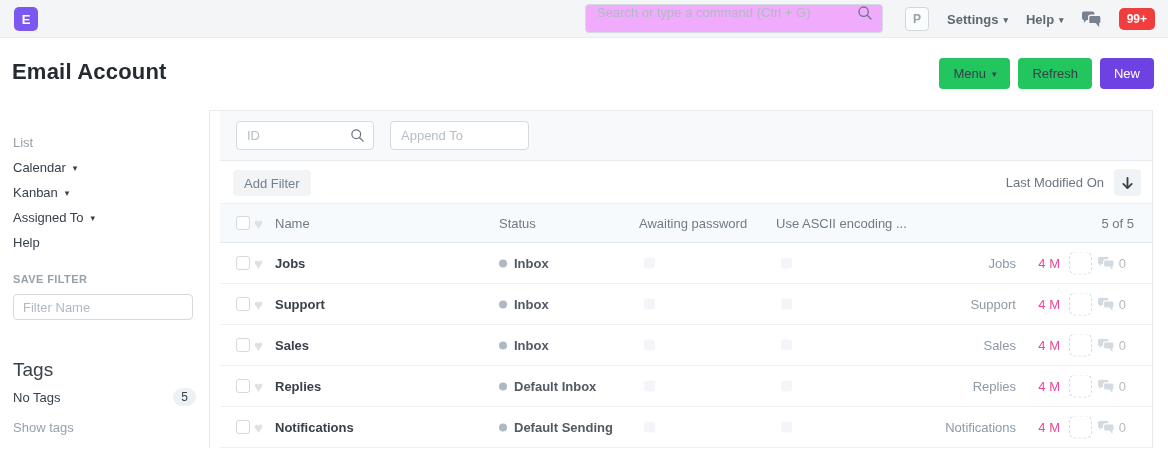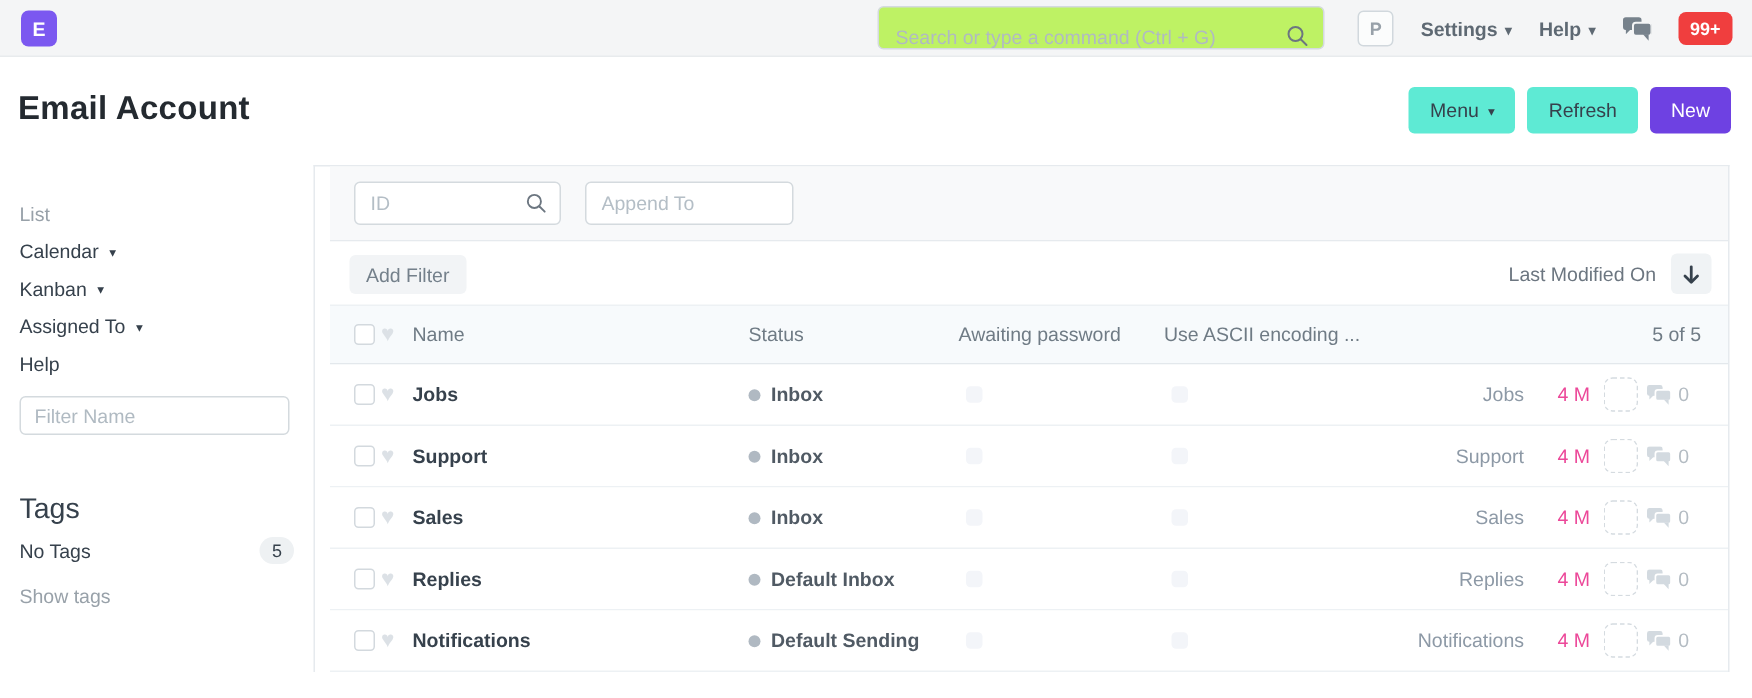--- a/index.html
+++ b/index.html
@@ -3,36 +3,36 @@
 <meta charset="utf-8">
 <style>
   * { margin:0; padding:0; box-sizing:border-box; }
   html,body { background:#fff; }
   body { font-family:"Liberation Sans", sans-serif; }
   .app { position:relative; width:1168px; height:465px; background:#fff; overflow:hidden; color:#36414c; font-size:13px; }
 
   
   .navbar { position:absolute; top:0; left:0; width:1168px; height:38px; background:#f4f5f6; border-bottom:1px solid #e8ebed; }
   .nav-logo { position:absolute; left:14px; top:7px; width:24px; height:24px; border-radius:5px; background:#7b58f0; color:#fff; font-weight:700; font-size:13px; display:flex; align-items:center; justify-content:center; cursor:pointer; }
-  .nav-search { position:absolute; left:585px; top:4px; width:298px; height:29px; background:#bef264; border:1px solid #d4dade; border-radius:4px; display:flex; align-items:flex-end; }
+  .nav-search { position:absolute; left:585px; top:4px; width:298px; height:29px; background:#f0abfc; border:1px solid #d4dade; border-radius:4px; display:flex; align-items:flex-start; }
   .nav-search input { flex:1; border:none; outline:none; background:transparent; padding:0 6px 0 11px; font-size:13px; color:#36414c; font-family:"Liberation Sans", sans-serif; }
   .nav-search input::placeholder { color:#b0bac2; }
   .nav-search .mag { margin-right:9px; display:flex; }
   .nav-right { position:absolute; right:13px; top:0; height:38px; display:flex; align-items:center; gap:18px; }
   .nav-avatar { width:24px; height:24px; border:1px solid #d1d8dd; border-radius:4px; background:#fbfcfc; color:#98a1a9; font-weight:700; font-size:12px; display:flex; align-items:center; justify-content:center; cursor:pointer; }
   .nav-link { color:#5e6973; font-weight:600; font-size:13px; display:flex; align-items:center; gap:5px; cursor:pointer; }
   .caret { font-size:9px; line-height:1; position:relative; top:1px; }
   .nav-badge { background:#f03e3e; color:#fff; font-weight:700; font-size:12px; padding:4px 8px; border-radius:5px; cursor:pointer; }
 
   
   .page-head { position:absolute; top:38px; left:0; width:1168px; height:72px; background:#fff; }
   .page-title { position:absolute; left:12px; top:21px; font-size:22px; font-weight:700; color:#242a30; letter-spacing:.2px; }
   .head-actions { position:absolute; right:14px; top:20px; display:flex; gap:8px; }
   .btn { height:31px; padding:0 14px; border:none; border-radius:4px; font-size:13px; font-family:"Liberation Sans", sans-serif; display:flex; align-items:center; gap:6px; cursor:pointer; }
-  .btn-default { background:#5eead4; color:#36414c; }
+  .btn-default { background:#22c55e; color:#36414c; }
   .btn-primary { background:#6e41e2; color:#fff; }
 
   
   .sidebar { position:absolute; top:110px; left:0; width:209px; height:355px; padding:20px 13px 0 13px; }
   .side-item { height:25px; display:flex; align-items:center; gap:7px; font-size:13px; color:#36414c; cursor:pointer; }
   .side-item.muted { color:#98a1a9; }
   .side-heading { margin-top:18px; font-size:11px; font-weight:700; letter-spacing:.4px; color:#98a1a9; }
   .side-input { margin-top:9px; width:180px; height:26px; border:1px solid #d4dade; border-radius:4px; padding:0 9px; font-size:13px; color:#36414c; outline:none; font-family:"Liberation Sans", sans-serif; }
   .side-input::placeholder { color:#b0bac2; }
   .tags-head { margin-top:38px; height:24px; display:flex; align-items:center; font-size:19px; color:#36414c; }
@@ -143,20 +143,21 @@
         <span class="caret">▾</span>
       </div>
     <div class="side-item">
         <span>Assigned To</span>
         <span class="caret">▾</span>
       </div>
     <div class="side-item">
         <span>Help</span>
       </div>
 
+    <div class="side-heading">SAVE FILTER</div>
     <input class="side-input" type="text" placeholder="Filter Name" style="">
 
     <div class="tags-head">Tags</div>
     <div class="tag-row">
       <span>No Tags</span>
       <span class="tag-count">5</span>
     </div>
     <div class="show-tags">Show tags</div>
   </div>
 

